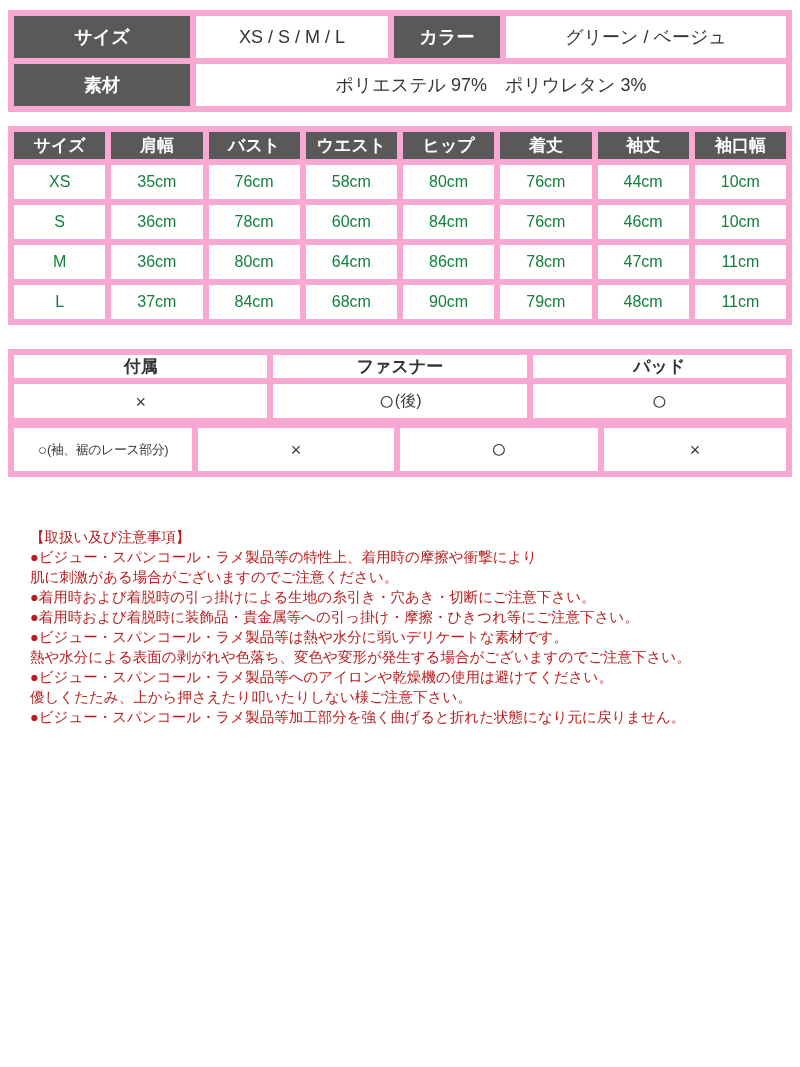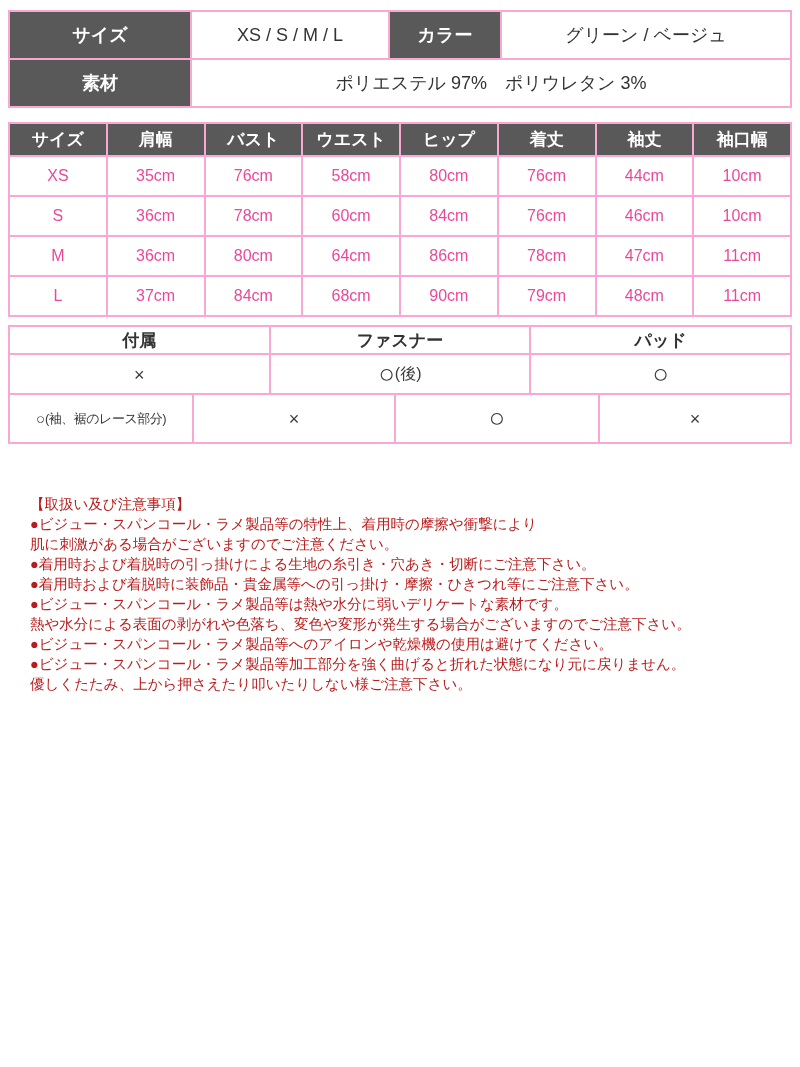--- a/index.html
+++ b/index.html
@@ -15,21 +15,21 @@
     width: 784px;
     padding: 10px 8px 0 8px;
     box-sizing: content-box;
   }
   table {
     border-collapse: collapse;
     width: 784px;
     table-layout: fixed;
   }
   th, td {
-    border: 2px solid #f9a8d4;
+    border: 6px solid #f9a8d4;
     text-align: center;
     vertical-align: middle;
     padding: 0 2px;
     overflow: hidden;
     white-space: nowrap;
   }
   .hdr, thead th {
     background: #595959;
     color: #ffffff;
     font-weight: bold;
@@ -37,24 +37,24 @@
 
   
   .info tr { height: 48px; }
   .info td, .info th { font-size: 18px; }
 
   
   .size-chart { margin-top: 14px; }
   .size-chart thead tr { height: 33px; }
   .size-chart thead th { font-size: 17px; }
   .size-chart tbody tr { height: 40px; }
-  .size-chart tbody td { font-size: 16px; color: #ec4899; }
-
-  
-  .flags3 { margin-top: 8px; }
+  .size-chart tbody td { font-size: 16px; color: #15803d; }
+
+  
+  .flags3 { margin-top: 24px; }
   .flags4 { margin-top: -2px; }
   .flags3 .hrow, .flags4 .hrow { height: 28px; }
   .flags3 .hrow th, .flags4 .hrow th { font-size: 17px; }
   .flags3 .vrow { height: 40px; }
   .flags4 .vrow { height: 49px; }
   .sym-circle {
     font-size: 27px;
     line-height: 1;
     vertical-align: middle;
     color: #3a3a3a;
@@ -201,17 +201,17 @@
 
   <div class="care">
     <div class="care-title">【取扱い及び注意事項】</div>
     <div class="care-line">●ビジュー・スパンコール・ラメ製品等の特性上、着用時の摩擦や衝撃により</div>
     <div class="care-line">肌に刺激がある場合がございますのでご注意ください。</div>
     <div class="care-line">●着用時および着脱時の引っ掛けによる生地の糸引き・穴あき・切断にご注意下さい。</div>
     <div class="care-line">●着用時および着脱時に装飾品・貴金属等への引っ掛け・摩擦・ひきつれ等にご注意下さい。</div>
     <div class="care-line">●ビジュー・スパンコール・ラメ製品等は熱や水分に弱いデリケートな素材です。</div>
     <div class="care-line">熱や水分による表面の剥がれや色落ち、変色や変形が発生する場合がございますのでご注意下さい。</div>
     <div class="care-line">●ビジュー・スパンコール・ラメ製品等へのアイロンや乾燥機の使用は避けてください。</div>
+    <div class="care-line">優しくたたみ、上から押さえたり叩いたりしない様ご注意下さい。</div>
     <div class="care-line">●ビジュー・スパンコール・ラメ製品等加工部分を強く曲げると折れた状態になり元に戻りません。</div>
-    <div class="care-line">優しくたたみ、上から押さえたり叩いたりしない様ご注意下さい。</div>
   </div>
 
 </div>
 
 </body></html>

